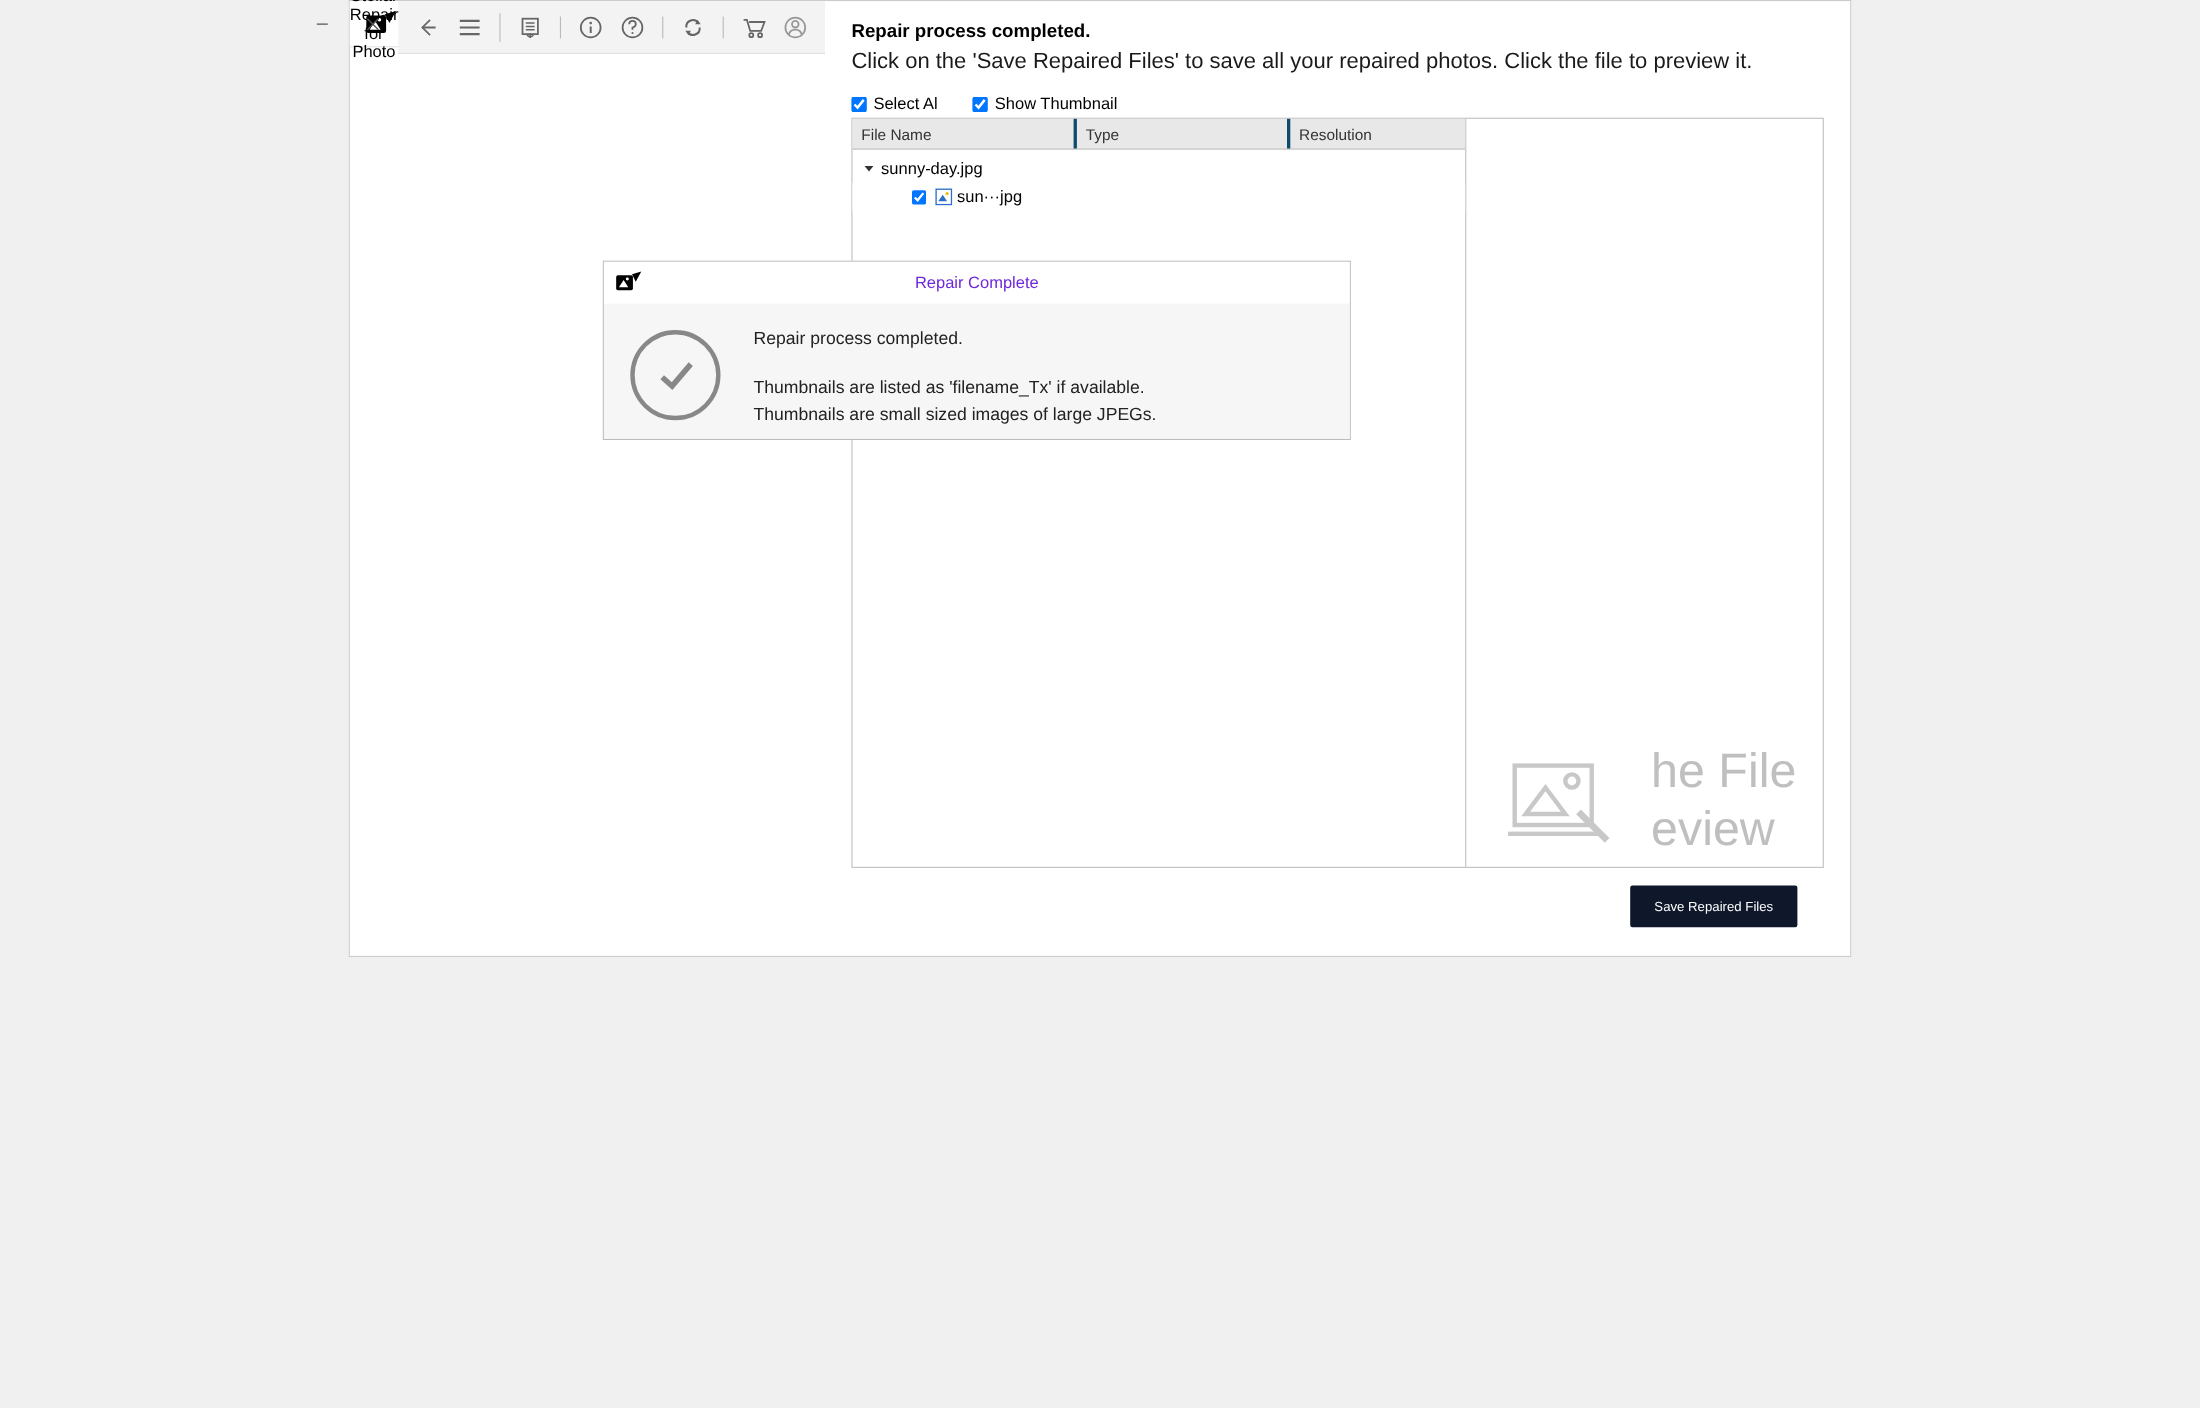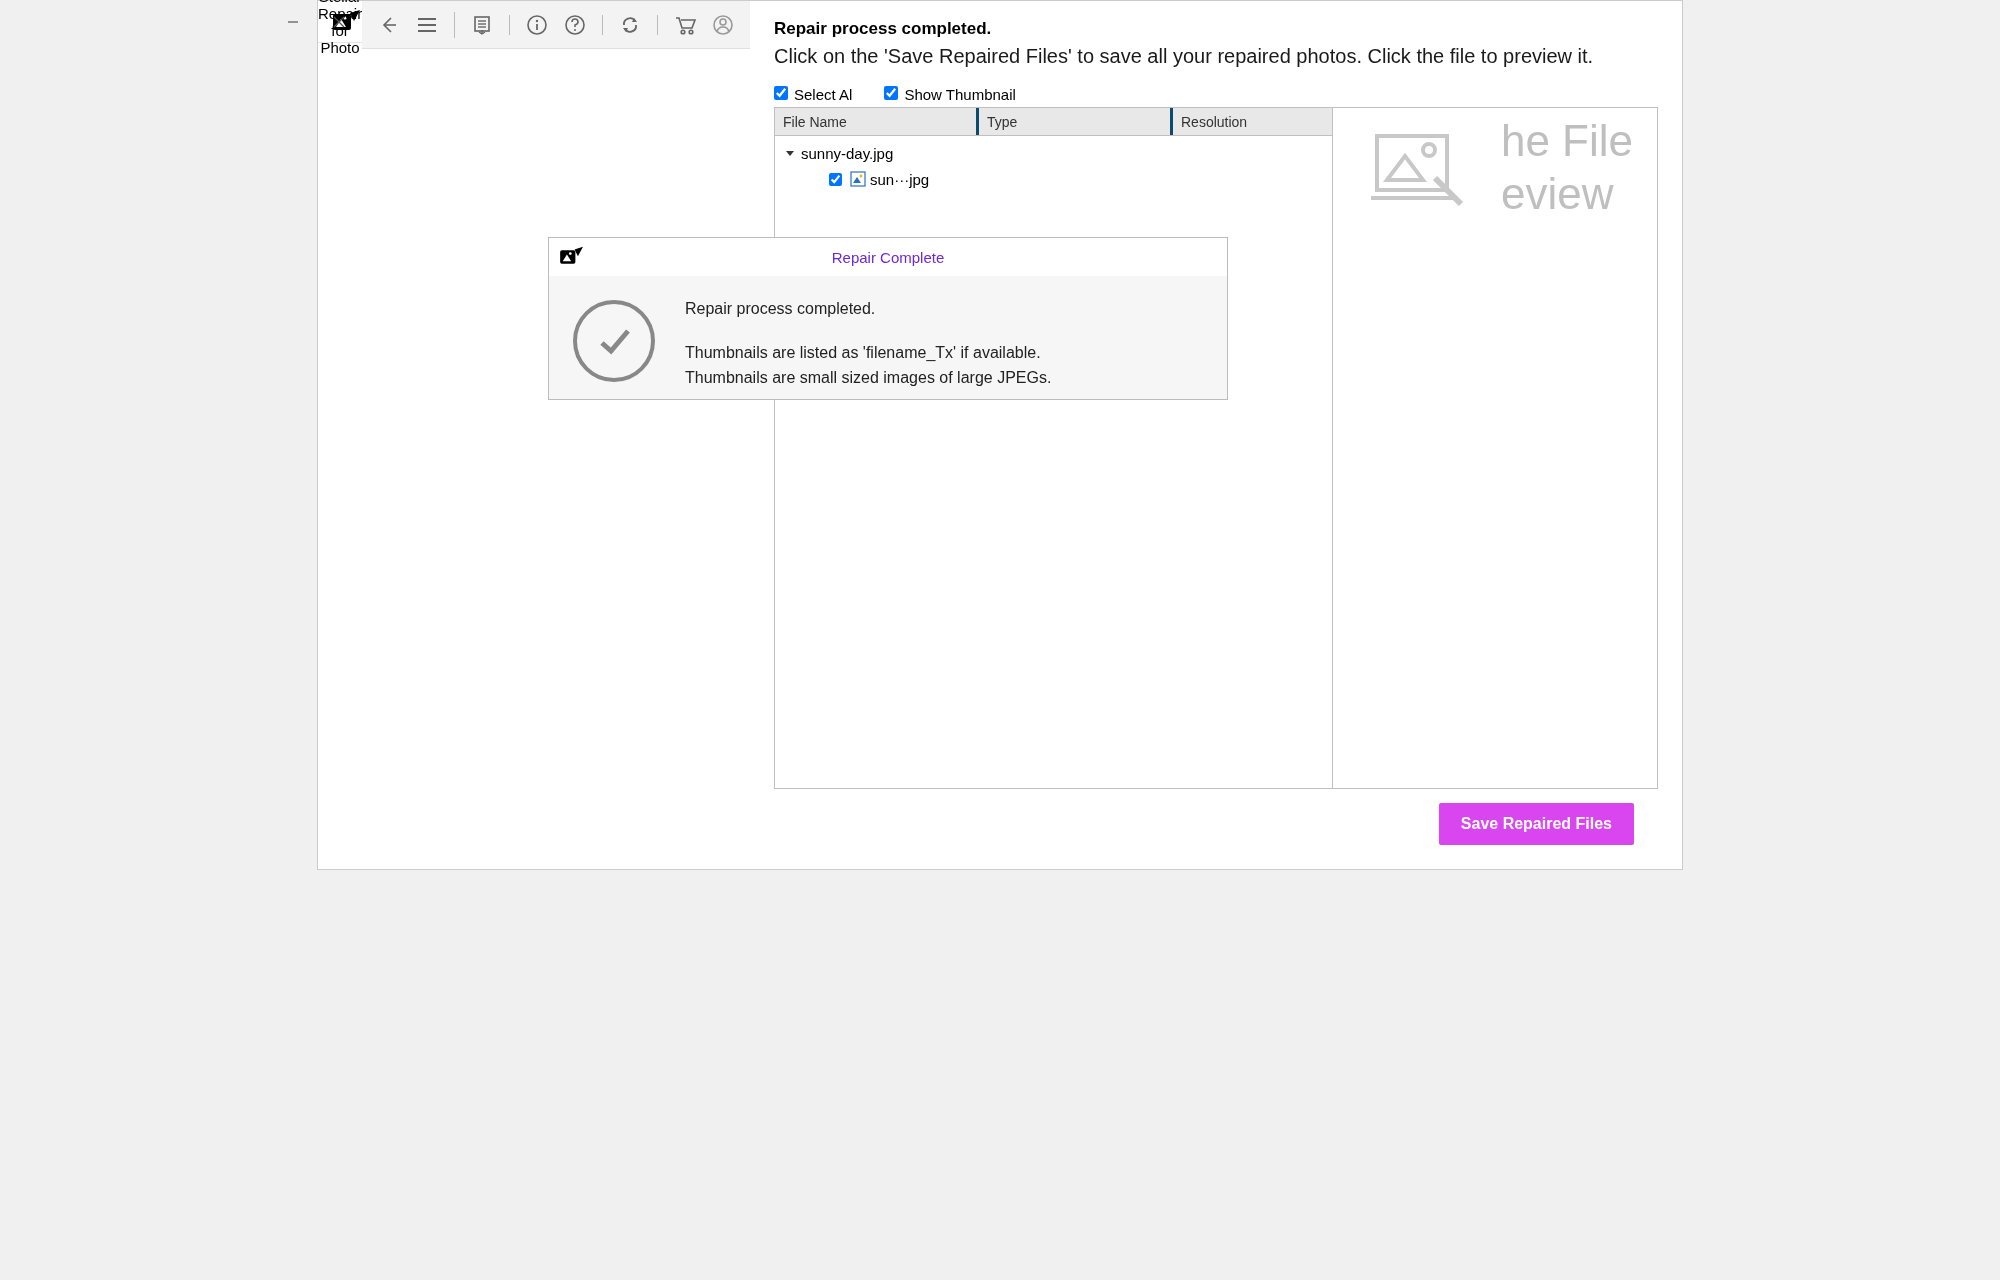--- a/index.html
+++ b/index.html
@@ -35,43 +35,43 @@
     gap: 4px;
   }
   .tb-btn { width:34px; height:34px; display:flex; align-items:center; justify-content:center; border-radius:2px; color:#555; cursor:pointer;}
   .tb-sep { width:1px; height:26px; background:#bbb; margin:0 6px; }
   .tb-sep-thin { width:1px; height:20px; background:#bbb; margin:0 6px; }
 
   .content { flex:1; padding: 18px 24px 10px 24px; display:flex; flex-direction:column; }
   .heading { font-size:17px; font-weight:600; color:#000; margin-bottom:6px;}
   .subtext { font-size:20px; color:#1a1a1a; margin-bottom:18px;}
   .checks { display:flex; gap:32px; margin-bottom:4px; font-family: "Courier New", monospace; font-size:15px;}
-  .checks label { display:flex; gap:6px; cursor:pointer;}
+  .checks label { display:flex; align-items:center; gap:6px; cursor:pointer;}
   .checks input { width:14px; height:14px; }
 
   .main-area { flex:1; display:flex; border:1px solid #bfbfbf; min-height:0;}
   .left-pane { width:558px; border-right:1px solid #bfbfbf; display:flex; flex-direction:column;}
   .col-headers { display:flex; background:#e8e8e8; border-bottom:1px solid #bfbfbf; height:28px; font-size:14px; color:#333;}
   .col { padding:4px 8px; border-right:3px solid #0c4a6e; display:flex; align-items:center;}
   .col:nth-child(1){ width:204px;}
   .col:nth-child(2){ width:194px;}
   .col:nth-child(3){ flex:1; border-right:none;}
   .tree { font-family:"Courier New", monospace; font-size:15px; padding:4px 0; }
   .tree-row { display:flex; align-items:center; height:26px; padding-left:8px; gap:4px; cursor:pointer;}
   .tree-row .chev { width:14px; display:inline-flex; justify-content:center; }
   .tree-row.child { padding-left:54px; background:#fff;}
   .tree-row.child input { margin-right:4px; width:13px; height:13px;}
   .file-icon { width:16px; height:16px; }
 
-  .right-pane { flex:1; display:flex; align-items:flex-start; justify-content:center; color:#bfbfbf;}
+  .right-pane { flex:1; display:flex; align-items:flex-end; justify-content:center; color:#bfbfbf;}
   .preview-placeholder { display:flex; align-items:center; gap:24px;}
   .preview-placeholder .txt { font-size:44px; line-height:1.2; color:#bfbfbf; font-weight:400;}
   
   .footer { height:70px; display:flex; align-items:center; justify-content:flex-end; padding:0 24px;}
-  .primary-btn { background:#d946ef; color:#fff; border:none; padding:12px 22px; font-size:16px; cursor:pointer; border-radius:2px;font-weight:bold;}
+  .primary-btn { background:#0f172a; color:#fff; border:none; padding:12px 22px; font-size:12px; cursor:pointer; border-radius:2px;}
 
   
   .dialog {
     position:absolute;
     left:230px; top:236px;
     width:680px;
     background:#f8f8f8;
     border:1px solid #bcbcbc;
     box-shadow:0 0 0 rgba(0,0,0,0);
     z-index:50;

